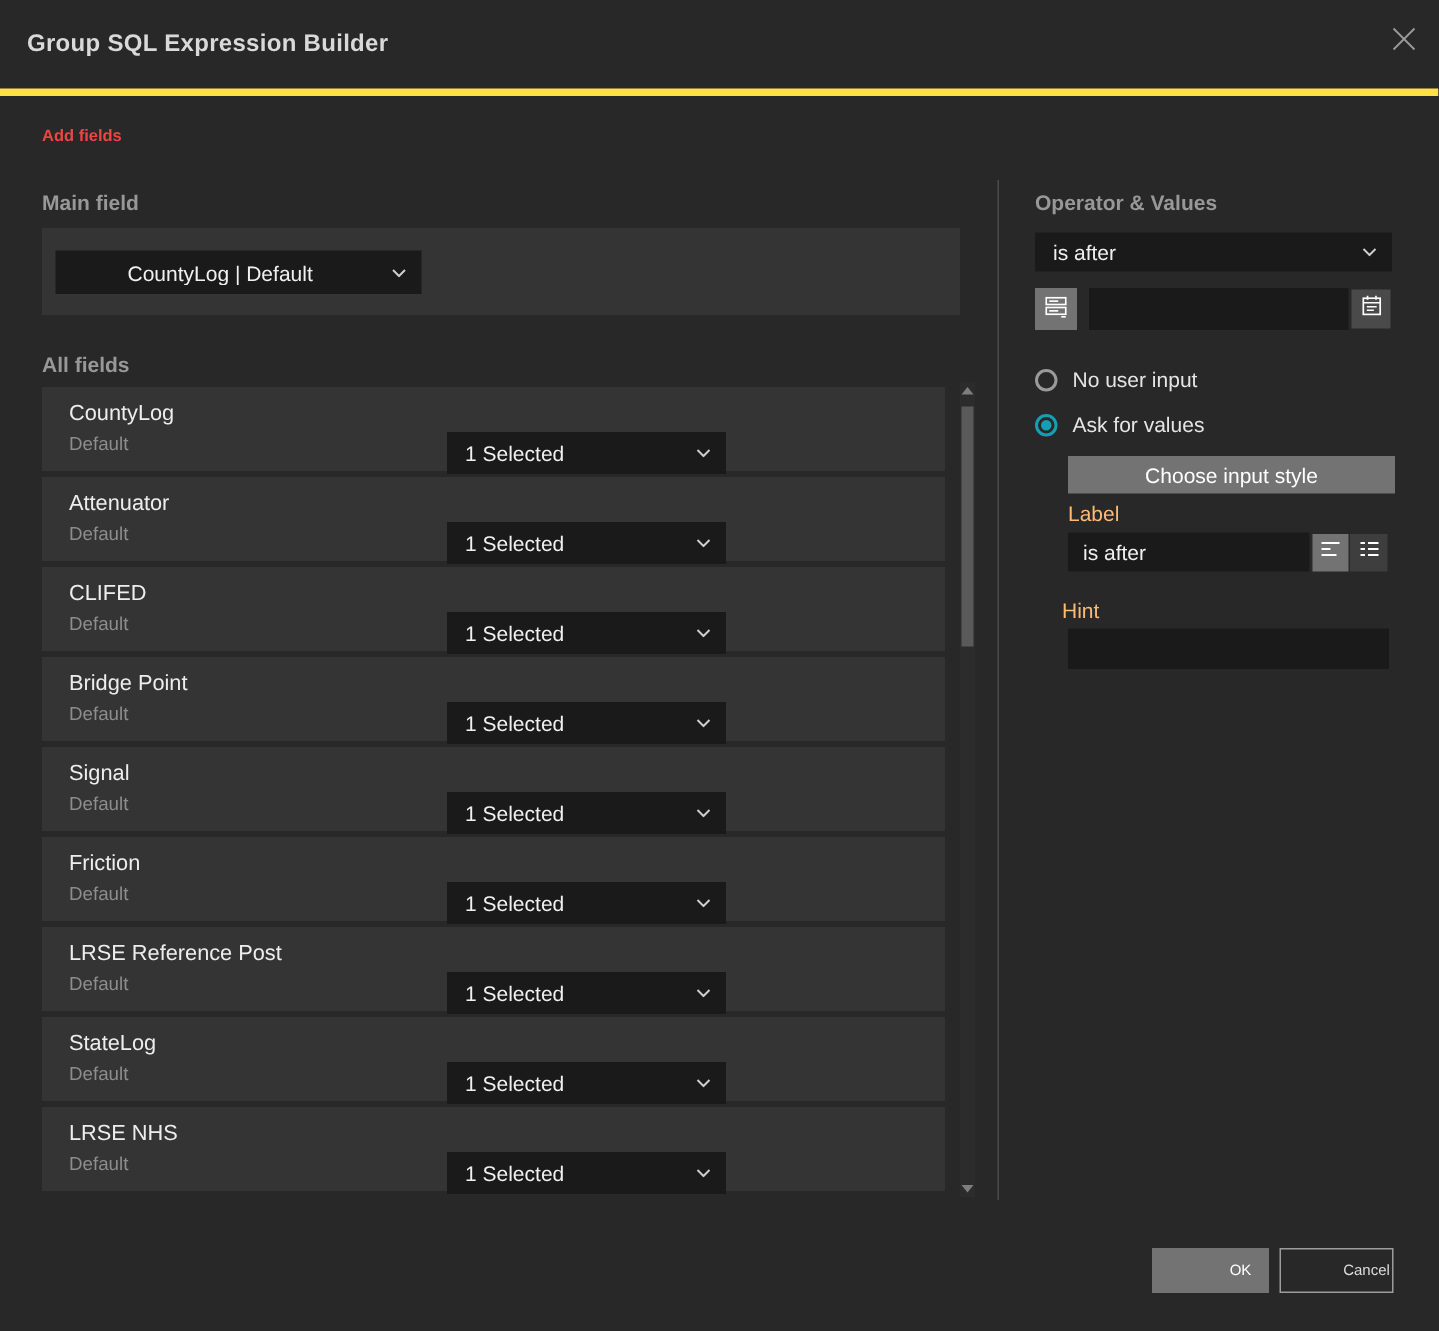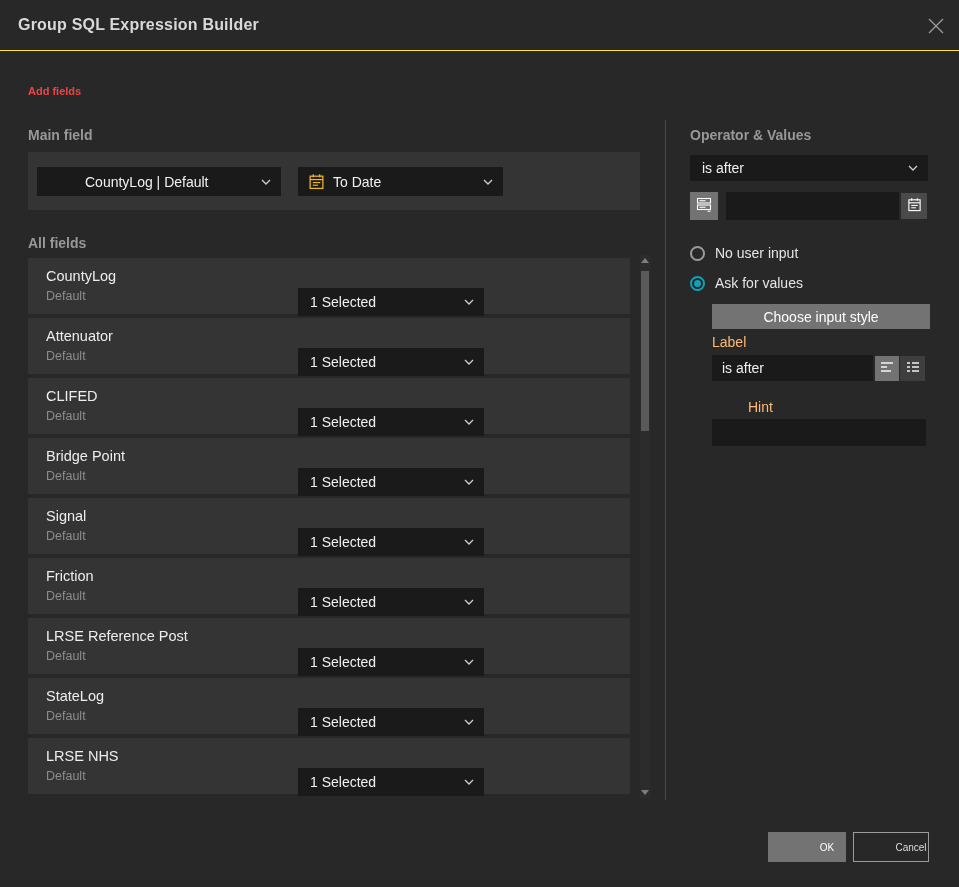--- a/index.html
+++ b/index.html
@@ -4,21 +4,21 @@
 <style>
   html,body{margin:0;padding:0;}
   body{
     width:959px;height:887px;position:relative;overflow:hidden;
     background:#282828;color:#e8e8e8;
     font-family:"Liberation Sans", sans-serif;
     -webkit-font-smoothing:antialiased;
   }
   .abs{position:absolute;}
   
-  .titlebar{left:0;top:0;width:959px;height:51px;border-bottom:1px solid #fde047;
+  .titlebar{left:0;top:0;width:959px;height:64px;border-bottom:5px solid #fde047;
     display:flex;align-items:center;box-sizing:border-box;}
   .title{margin-left:18px;font-size:16px;font-weight:600;color:#d9d9d9;letter-spacing:.2px;}
   .close-btn{position:absolute;right:12px;top:15px;width:22px;height:22px;display:flex;
     align-items:center;justify-content:center;cursor:pointer;}
   
   .h-add{left:28px;top:85px;font-size:11px;font-weight:700;color:#ef4444;}
   .h-sub{font-size:14px;font-weight:700;color:#989898;}
   
   .main-panel{left:28px;top:152px;width:612px;height:58px;background:#343434;}
   .dd{background:#1a1a1a;display:flex;align-items:center;box-sizing:border-box;cursor:pointer;}
@@ -60,21 +60,21 @@
   .radio.selected::after{content:"";position:absolute;inset:2px;border-radius:50%;background:#14a0b4;}
   .radio1{left:690px;top:245px;}
   .radio2{left:690px;top:275px;}
   .choose-btn{left:712px;top:304px;width:218px;height:25px;color:#fff;font-size:14px;
     display:flex;align-items:center;justify-content:center;cursor:pointer;}
   .cap{font-size:14px;color:#fdba74;}
   .cap-label{left:712px;top:334px;}
   .label-input{left:712px;top:355px;width:161px;height:26px;}
   .style-btn1{left:875px;top:356px;width:24px;height:25px;}
   .style-btn2{left:900px;top:356px;width:25px;height:25px;background:#3e3e3e;}
-  .cap-hint{left:748px;top:399px;text-align:center;}
+  .cap-hint{left:708px;top:399px;text-align:center;}
   .hint-input{left:712px;top:419px;width:214px;height:27px;}
   
   .btn{display:flex;align-items:center;justify-content:center;font-size:10px;cursor:pointer;box-sizing:border-box;padding-left:40px;}
   .ok-btn{left:768px;top:832px;width:78px;height:30px;color:#fff;}
   .cancel-btn{left:853px;top:832px;width:76px;height:30px;background:transparent;
     border:1px solid #9c9c9c;color:#dcdcdc;}
 </style>
 </head>
 <body>
 
@@ -87,38 +87,20 @@
       </svg>
   </span>
 </div>
 
 <div class="abs h-add">Add fields</div>
 <div class="abs h-sub" style="left:28px;top:127px;">Main field</div>
 
 <div class="abs main-panel">
   <div class="dd dd1">
     <span class="dd-label">CountyLog | Default</span>
-    <span class="chev">
-      <svg width="10" height="6" viewBox="0 0 10 6">
-          <path d="M1 1 L5 5 L9 1" fill="none" stroke="#cfcfcf" stroke-width="1.3"></path>
-        </svg>
-    </span>
-  </div>
-  <div class="dd dd2">
-    <span class="cal">
-      <svg width="17" height="17" viewBox="0 0 16 16" fill="none" stroke="#f1b61d">
-        <rect x="2" y="3" width="12" height="11.5" stroke-width="1.2"></rect>
-        <line x1="2" y1="6.2" x2="14" y2="6.2" stroke-width="1.2"></line>
-        <line x1="5" y1="1.2" x2="5" y2="4" stroke-width="1.2"></line>
-        <line x1="11" y1="1.2" x2="11" y2="4" stroke-width="1.2"></line>
-        <line x1="4.5" y1="9" x2="11.5" y2="9" stroke-width="1.1"></line>
-        <line x1="4.5" y1="11.5" x2="9.5" y2="11.5" stroke-width="1.1"></line>
-      </svg>
-    </span>
-    <span class="dd-label">To Date</span>
     <span class="chev">
       <svg width="10" height="6" viewBox="0 0 10 6">
           <path d="M1 1 L5 5 L9 1" fill="none" stroke="#cfcfcf" stroke-width="1.3"></path>
         </svg>
     </span>
   </div>
 </div>
 
 <div class="abs h-sub" style="left:28px;top:235px;">All fields</div>
 <div class="abs list">

